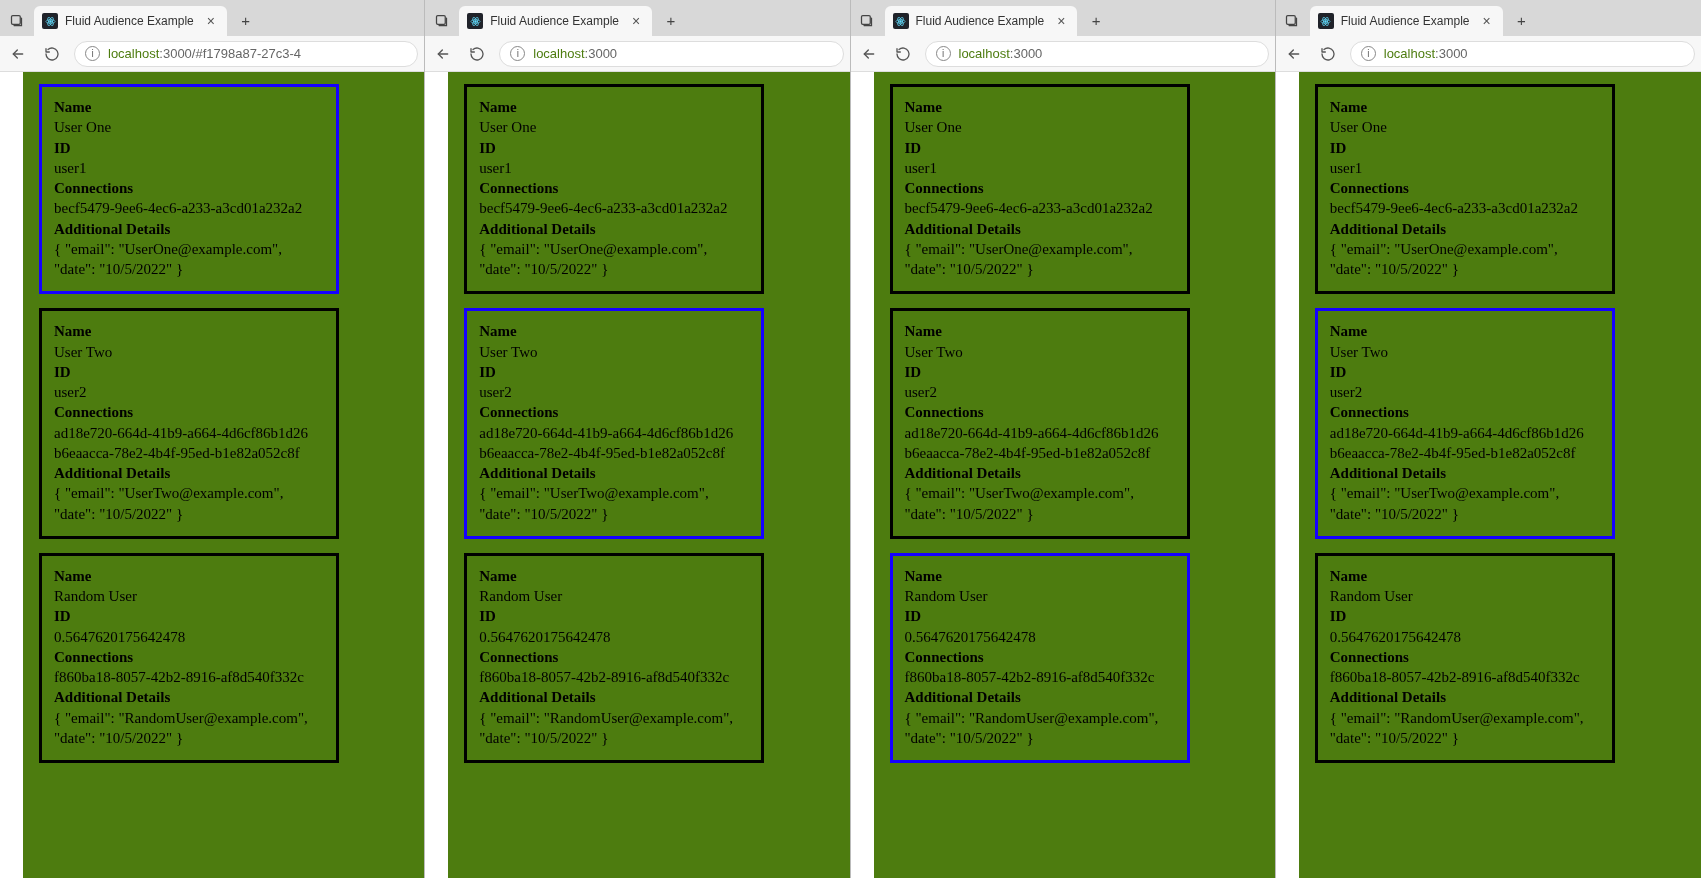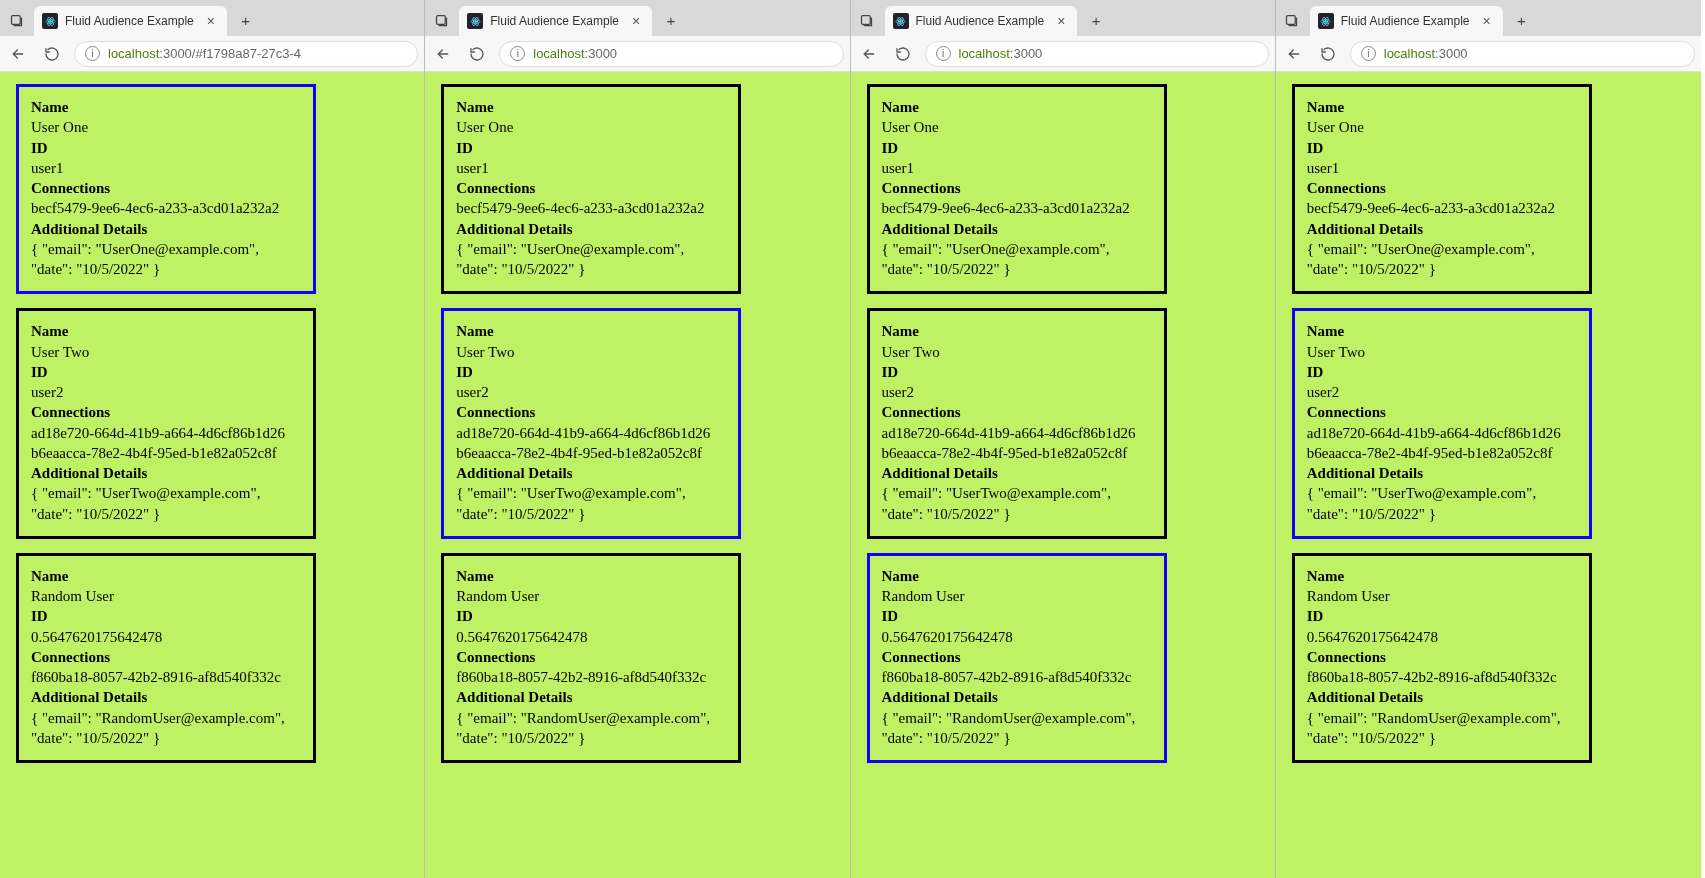--- a/index.html
+++ b/index.html
@@ -123,21 +123,22 @@
   .url-text {
     font-size:13px; color:#666;
     white-space:nowrap; overflow:hidden;
   }
   .url-text .host { color:#4d7c0f; }
 
   
   .page {
     flex:1;
     overflow:auto;
-    background:#bef264;
+    background:#4d7c0f;
+    margin-left:23px;
   }
   .cards {
     padding:12px 16px;
     display:flex;
     flex-direction:column;
     gap:14px;
   }
   .card {
     border:3px solid #000;
     padding:10px 12px 12px 12px;

